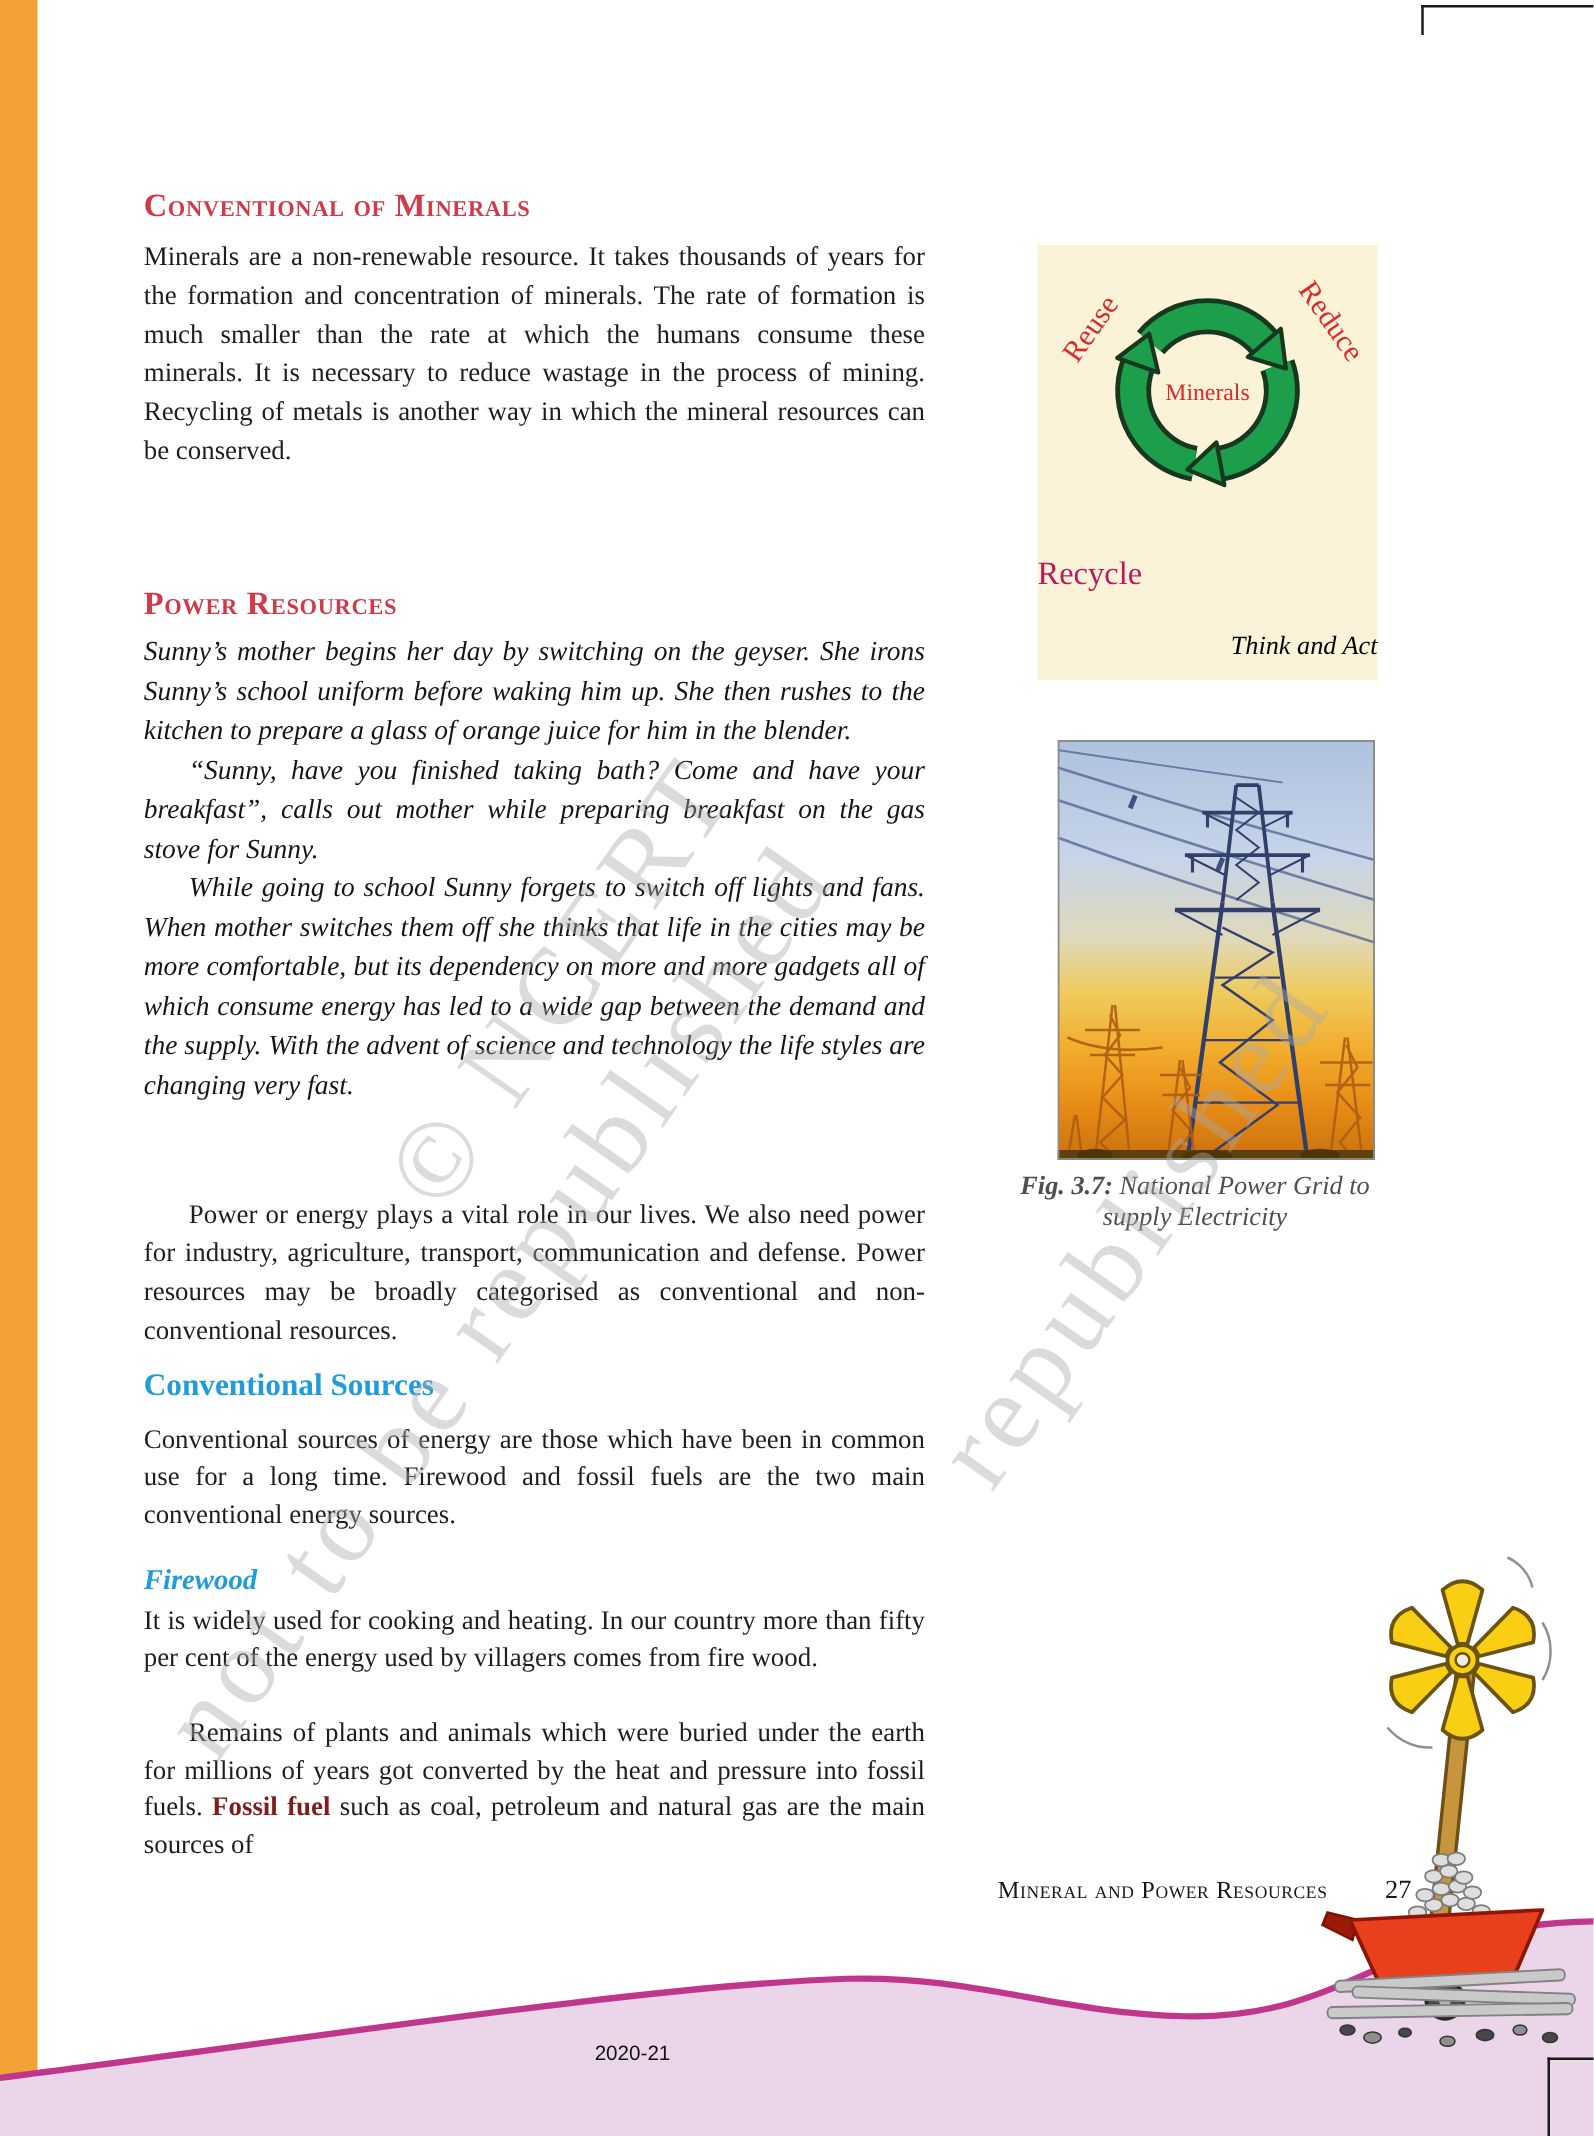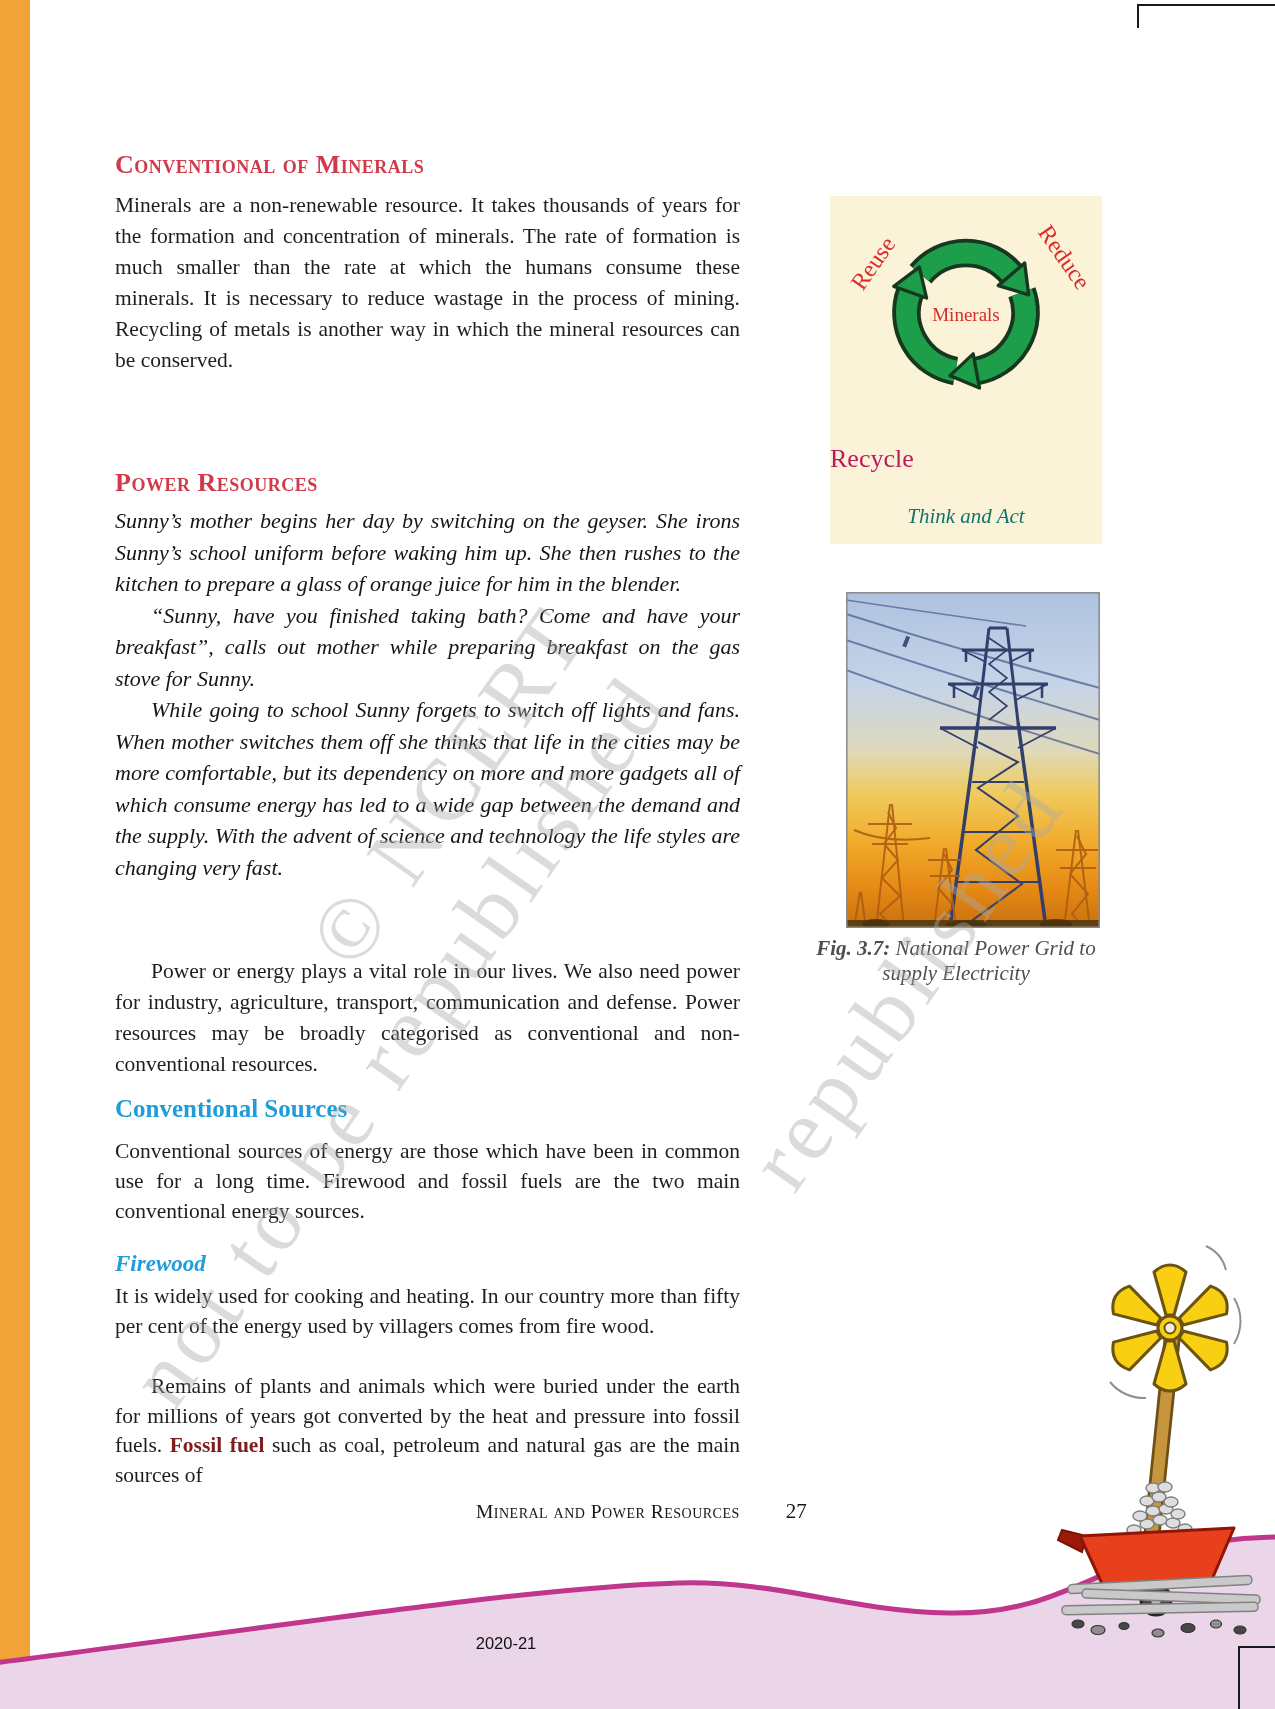--- a/index.html
+++ b/index.html
@@ -27,30 +27,30 @@
   .bluebold{color:#7f1d1d;font-weight:700;}
   
   .rbox{position:absolute;left:830px;top:196px;width:272px;height:348px;background:#FBF3D8;z-index:1;}
   .rbox .rot{position:absolute;font:24px "Liberation Serif",serif;color:#D92B2B;white-space:nowrap;}
   .rbox .reuse{left:14px;top:54px;transform:rotate(-55deg);}
   .rbox .reduce{right:2px;top:48px;transform:rotate(55deg);}
   .rbox .minerals{position:absolute;left:0;right:0;top:108px;text-align:center;
                   font:19px "Liberation Serif",serif;color:#D92B2B;}
   .rbox .recycle-lbl{position:absolute;left:0;right:0;top:248px;text-align:left;
                   font:26px "Liberation Serif",serif;color:#be185d;}
-  .rbox .thinkact{position:absolute;left:0;right:0;top:308px;text-align:center;
-                  font:italic 21px "Liberation Serif",serif;color:#0f766e;}
+  .rbox .thinkact{position:absolute;left:0;right:0;top:308px;text-align:right;
+                  font:italic 21px "Liberation Serif",serif;color:#000000;}
   .arrows{position:absolute;left:21px;top:16px;}
   
   .photo{position:absolute;left:846px;top:592px;z-index:1;}
   .caption{position:absolute;left:806px;top:936px;width:300px;text-align:center;
            font:italic 21px/25px "Liberation Serif",serif;color:#4e4e50;z-index:1;}
   .cap-label{font-weight:700;}
   
-  .footer{position:absolute;top:1499px;left:476px;width:613px;text-align:left;z-index:4;}
+  .footer{position:absolute;top:1499px;left:516px;width:613px;text-align:right;z-index:4;}
   .f-title{font-variant:small-caps;font:19.5px "Liberation Serif",serif;font-variant:small-caps;color:#161616;letter-spacing:.5px;}
   .f-num{font:21px "Liberation Serif",serif;color:#161616;margin-left:42px;}
   .year{position:absolute;top:1634px;left:0;width:1012px;text-align:center;
         font:16.5px "Liberation Sans",sans-serif;color:#111;z-index:4;}
   
   .wave{position:absolute;left:0;top:0;z-index:2;pointer-events:none;}
   .illus{position:absolute;left:1040px;top:1180px;z-index:3;}
   
   .wm{position:absolute;font:400 88px "Liberation Serif",serif;color:rgba(170,170,170,.42);
       transform-origin:0 50%;white-space:nowrap;z-index:9;pointer-events:none;letter-spacing:6px;}

